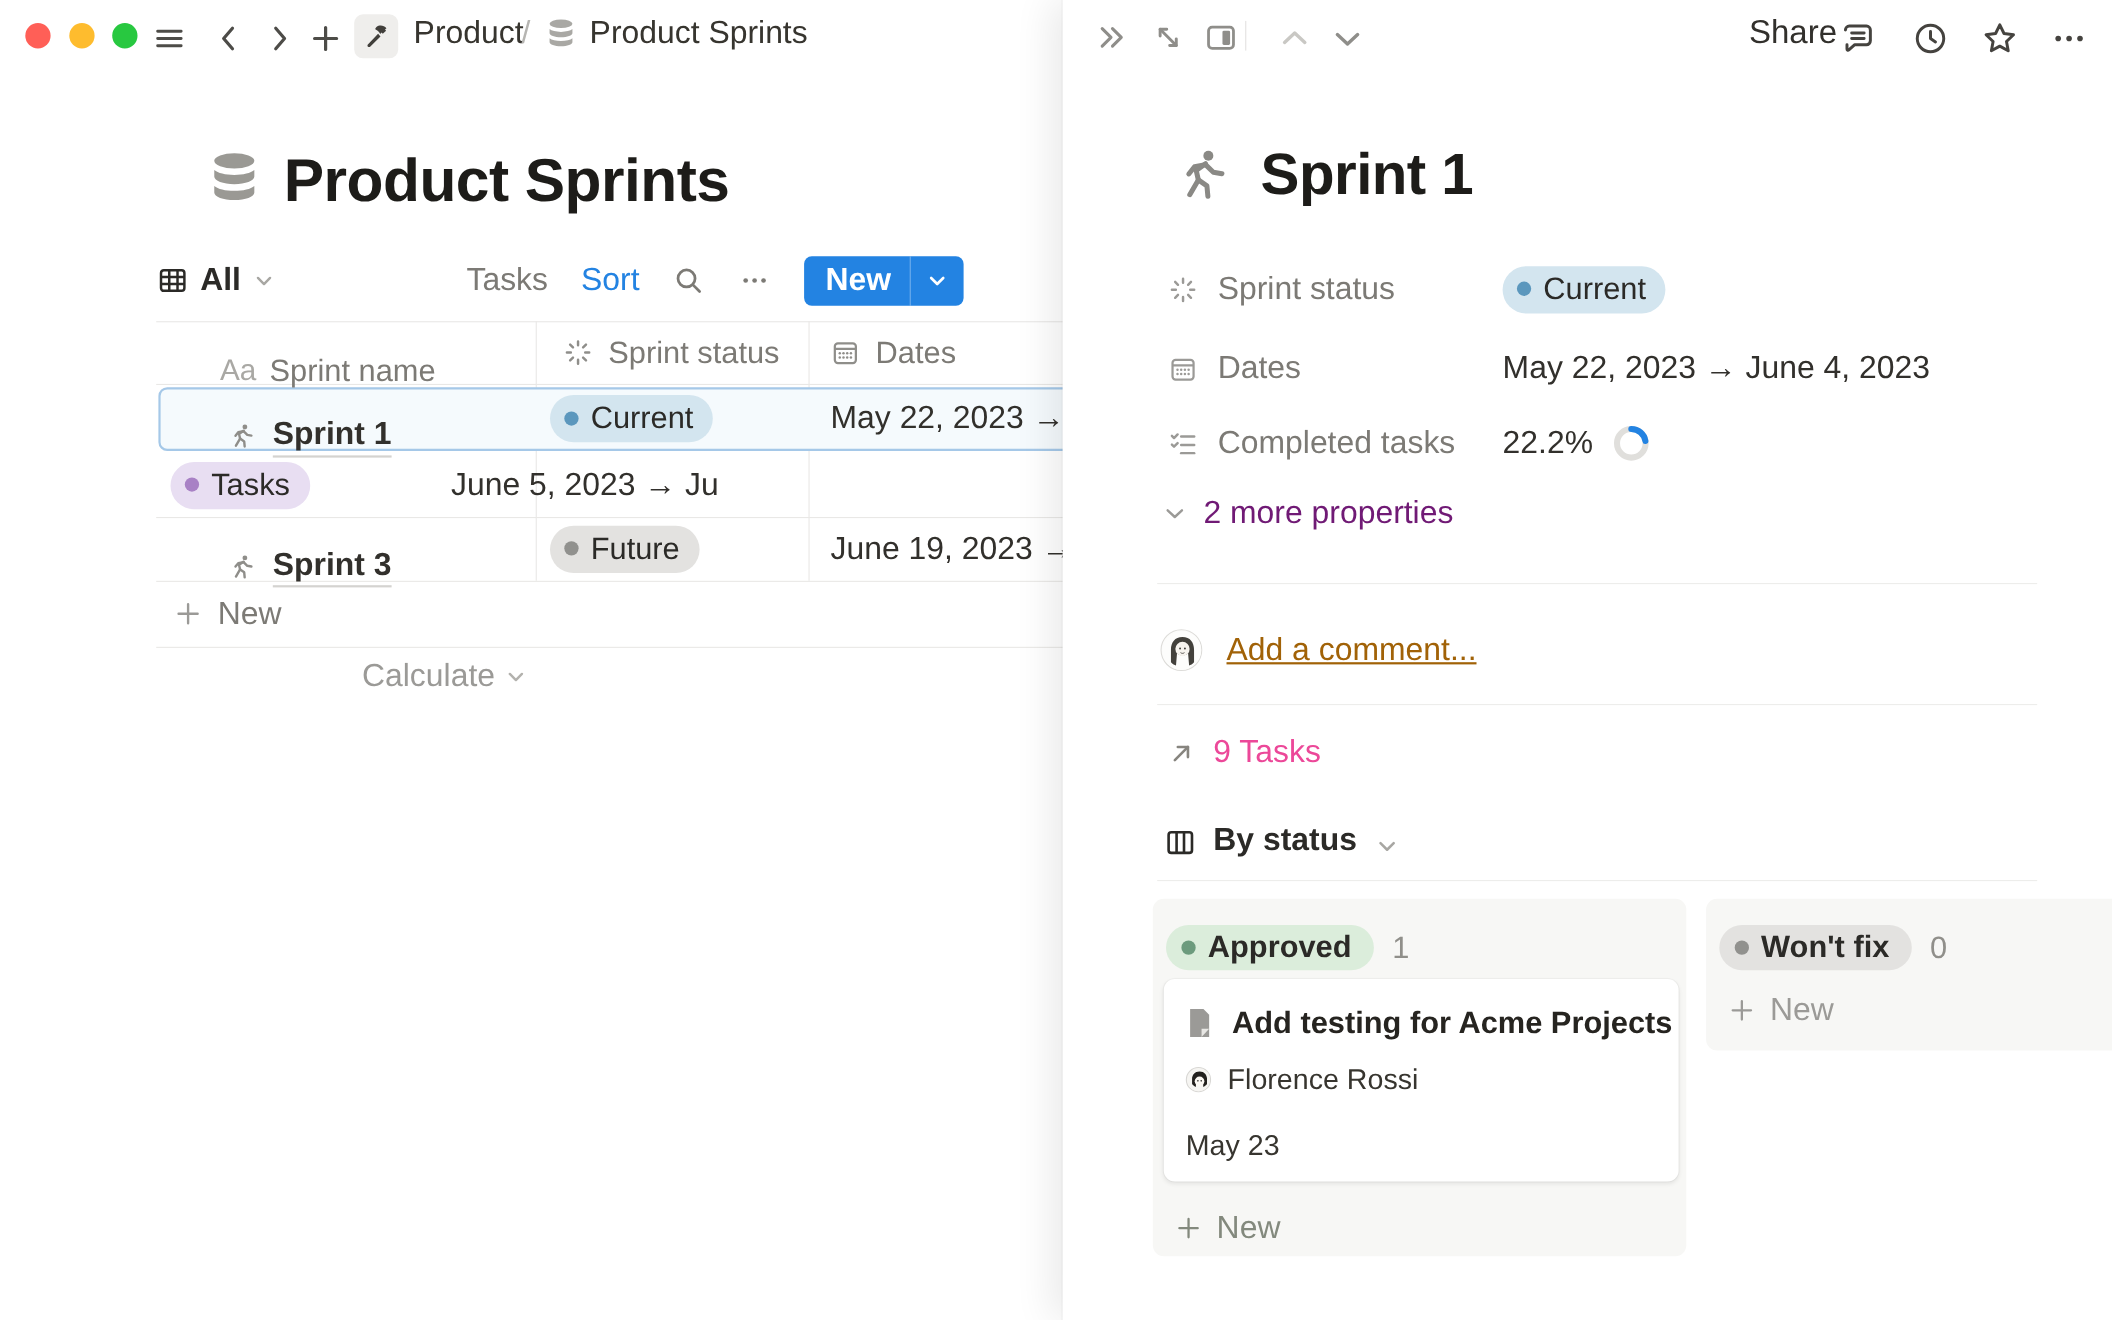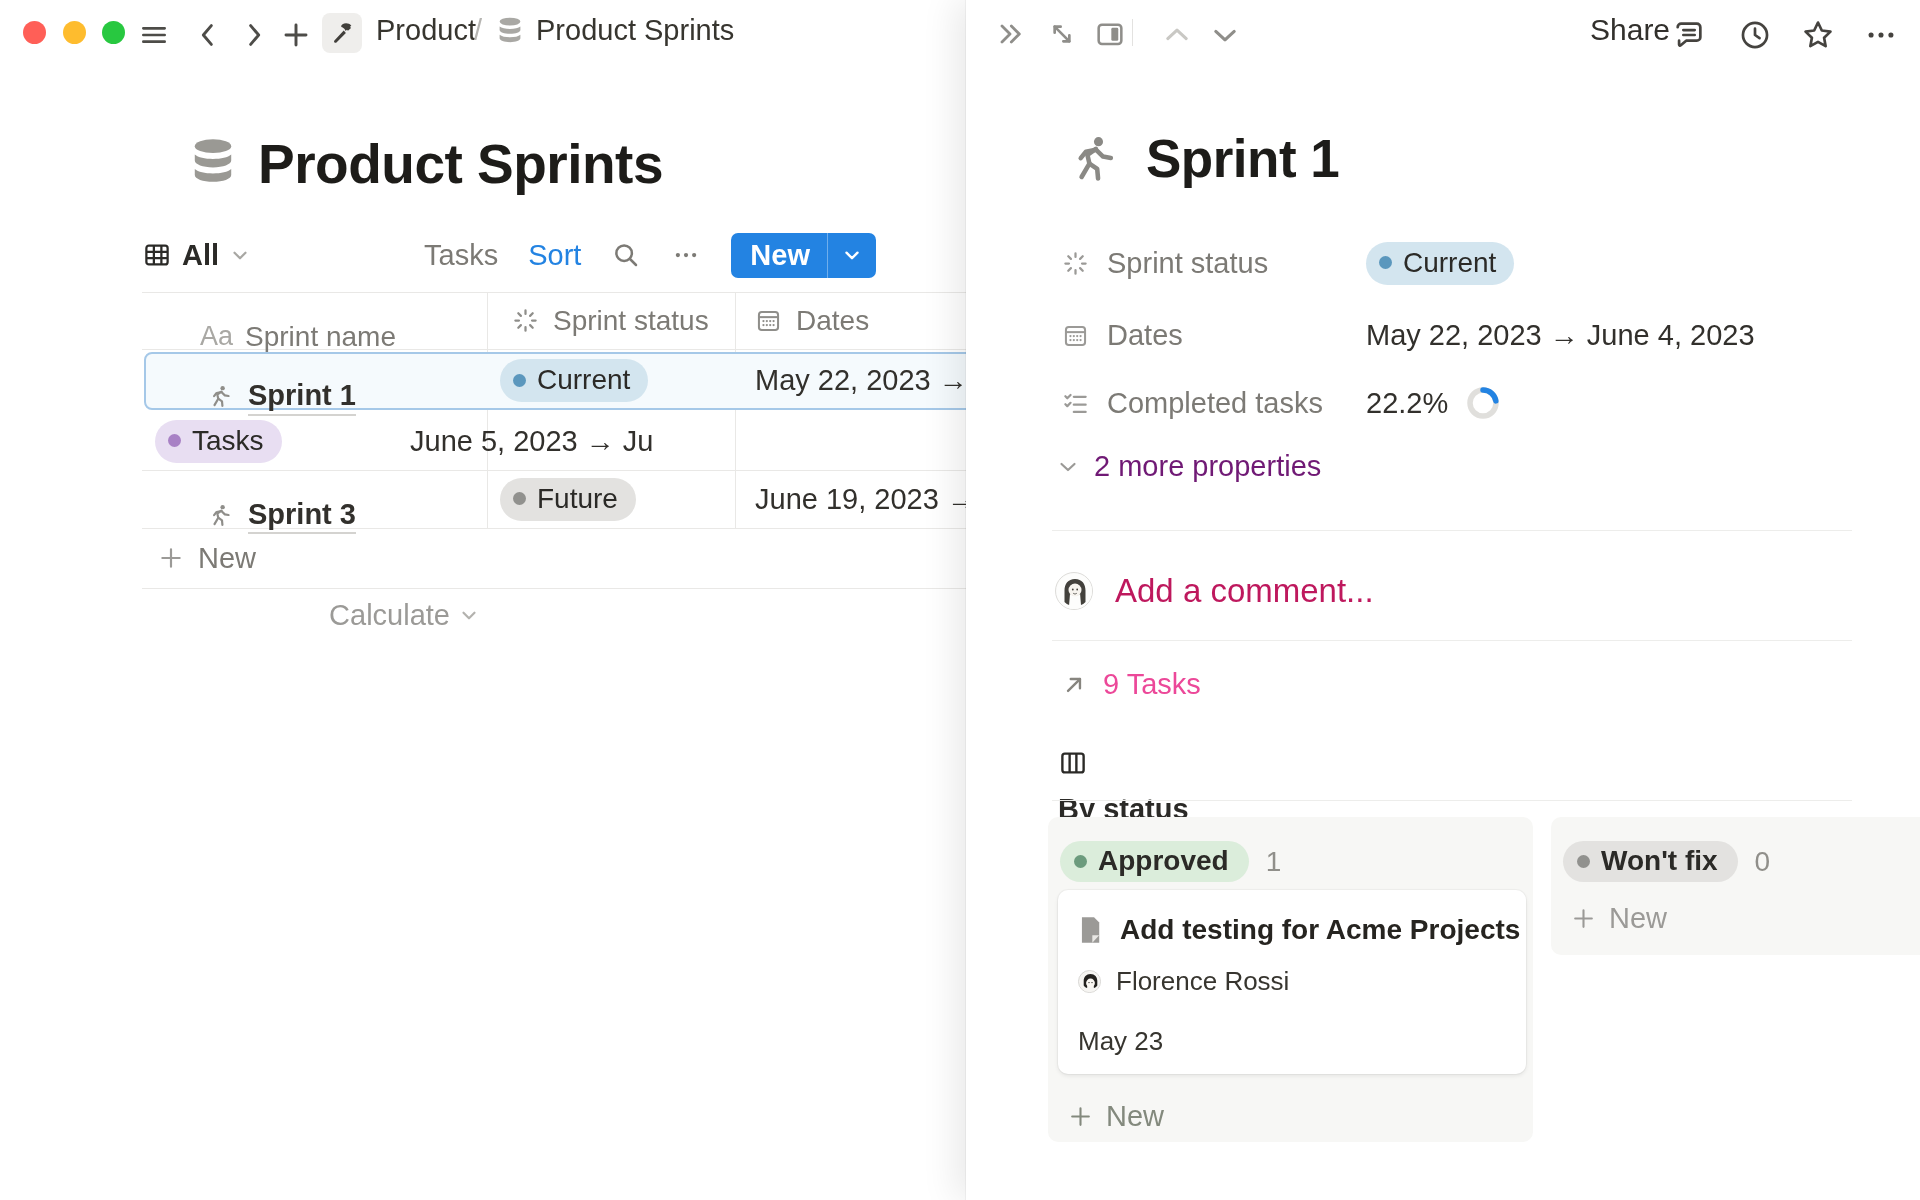--- a/index.html
+++ b/index.html
@@ -60,25 +60,25 @@
   .p-nav-sep { position:absolute; left:166px; top:19px; width:1px; height:27px; background:#e3e2e0; }
   .p-share { position:absolute; left:624px; top:13px; font-size:30px; color:#32302c; }
   .p-title-wrap { position:absolute; left:100px; top:128px; display:flex; align-items:center; gap:28px; }
   .p-title { font-size:53px; font-weight:700; color:#1d1c19; letter-spacing:-0.5px; }
   .prop-row { position:absolute; left:96px; display:flex; align-items:center; height:56px; }
   .prop-label { display:flex; align-items:center; gap:18px; width:304px; color:#7c7a75; font-size:29px; }
   .prop-value { font-size:29px; color:#32302c; display:flex; align-items:center; gap:16px; }
   .more-props { position:absolute; left:90px; top:450px; display:flex; align-items:center; gap:14px; color:#701a75; font-size:29px; }
   .p-divider { position:absolute; left:86px; width:800px; height:1px; background:#ededeb; }
   .comment-row { position:absolute; left:89px; top:572px; display:flex; align-items:center; gap:22px; }
-  .comment-ph { font-size:33px; color:#be185d; }
+  .comment-ph { font-size:29px; color:#a16207;text-decoration:underline; }
   .avatar36 { width:38px; height:38px; border-radius:50%; border:1px solid #dddcd9; background:#fcfcfb; overflow:hidden; }
   .tasks-row { position:absolute; left:95px; top:668px; display:flex; align-items:center; gap:16px; color:#87857f; }
   .tasks-lbl { font-size:29px; font-weight:500; color:#ec4899; }
-  .view-row { position:absolute; left:92px; top:748px; display:flex; align-items:flex-start; gap:15px;flex-direction:column; }
+  .view-row { position:absolute; left:92px; top:748px; display:flex; align-items:flex-end; gap:15px; }
   .view-lbl { font-size:29px; font-weight:700; color:#2b2a27; }
 
   
   .board-col { position:absolute; background:#f7f7f5; border-radius:10px; }
   .col-head { position:absolute; left:12px; top:24px; display:flex; align-items:center; gap:17px; }
   .col-count { font-size:28px; color:#908f8a; }
   .card { position:absolute; left:10px; top:73px; width:468px; height:184px; background:#fff; border-radius:10px;
           box-shadow:0 0 0 1px rgba(15,15,15,0.03), 0 2px 4px rgba(15,15,15,0.08); }
   .card-title-row { position:absolute; left:18px; top:24px; display:flex; align-items:center; gap:16px; }
   .card-title { font-size:28px; font-weight:600; color:#262420; }

